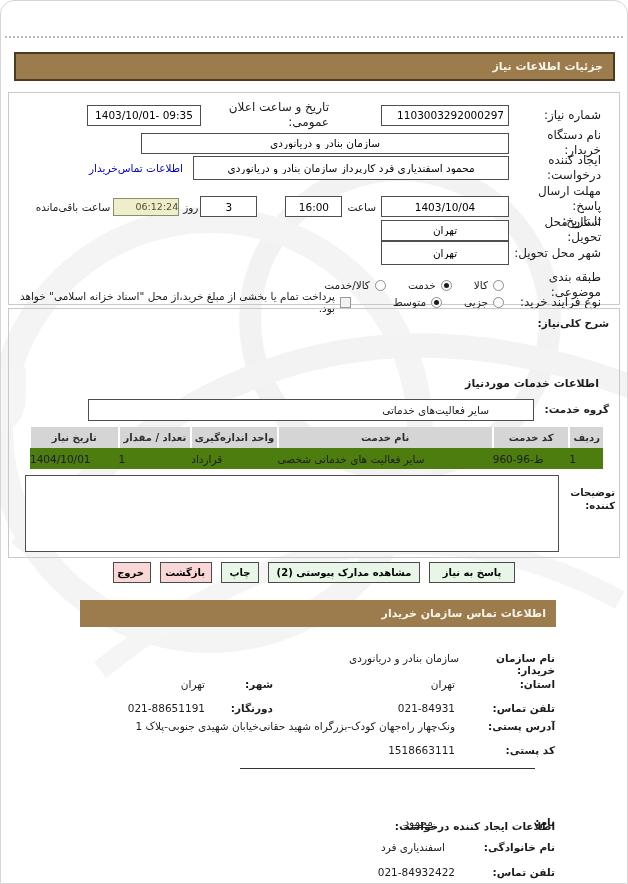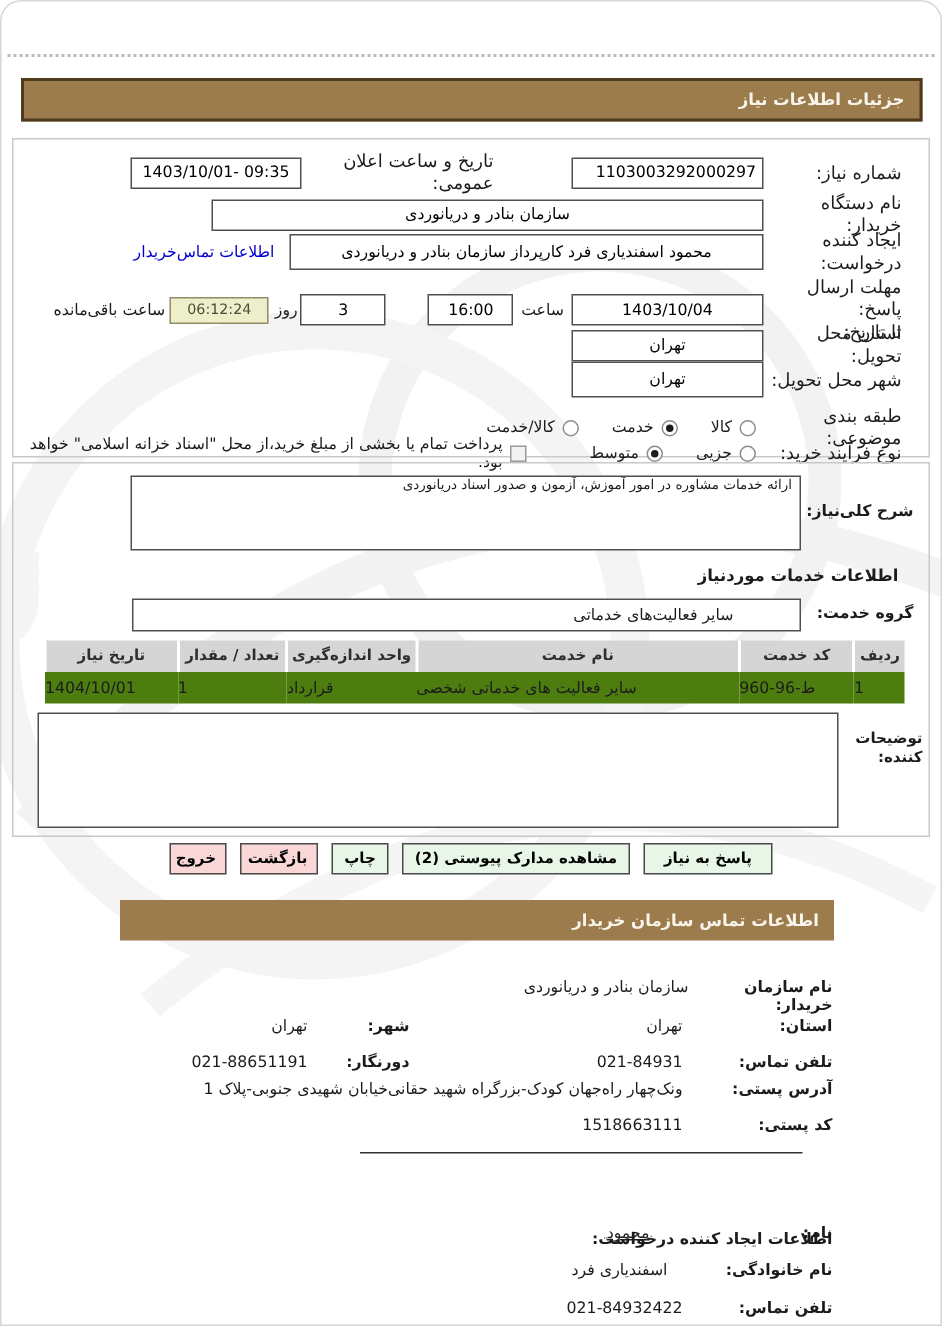--- a/index.html
+++ b/index.html
@@ -21,21 +21,21 @@
   .prow { position:absolute; right:18px; left:6px; display:flex; align-items:center; z-index:2; }
   .plabel { width:92px; flex:none; font-size:12px; line-height:1.25; }
   .ibox { border:1px solid #4f4f4f; background:#fff; height:21px; font:inherit; font-size:10.5px; padding:0 4px; flex:none; }
   .center { text-align:center; }
   .ltr { direction:ltr; }
   .link { color:#0000d0; font-size:10.5px; margin-right:10px; cursor:pointer; white-space:nowrap; }
   .radio { width:11px; height:11px; border-radius:50%; border:1px solid #8c8c8c; background:#fdfdfd; display:inline-block; flex:none; margin-left:5px; position:relative; }
   .radio.checked::after { content:""; position:absolute; inset:2px; border-radius:50%; background:#1b1b1b; }
   .opt { margin-left:22px; font-size:10.5px; }
   .chk { width:11px; height:11px; border:1px solid #9a9a9a; background:#f2f2f2; display:inline-block; flex:none; margin:0 20px 0 5px; }
-  .countdown { width:66px; height:18px; background:#eeeeca; border:1px solid #8d8d68; color:#4c4c38; font-size:9.5px; line-height:15px; text-align:center; flex:none; }
+  .countdown { width:66px; height:18px; background:#eeeeca; border:1px solid #8d8d68; color:#4c4c38; font-size:9.5px; line-height:15px; text-align:right; flex:none; }
   .blabel { font-weight:bold; font-size:10.5px; }
   .descbox { border:1px solid #4f4f4f; background:#fff; width:447px; height:50px; font-size:9px; padding:1px 5px; overflow:hidden; }
   .groupbox { border:1px solid #4f4f4f; background:#fff; width:446px; height:22px; font-size:10.5px; line-height:20px; text-align:right; padding-right:44px; }
   .notesbox { border:1px solid #4f4f4f; background:#fff; width:534px; height:77px; }
   table.svc { position:absolute; top:118px; right:16px; left:20px; border-collapse:collapse; table-layout:fixed; z-index:2; }
   table.svc th { background:#d5d5d5; color:#2e2e2e; font-size:10px; font-weight:bold; height:21px; border-left:2px solid #fff; }
   table.svc td { background:#4d7c0f; font-size:10.5px; height:21px; text-align:left; }
   .btnrow { position:absolute; top:562px; left:0; right:0; display:flex; justify-content:center; gap:9px; z-index:2; }
   .btn { height:21px; border:1px solid #4a4a4a; font-family:inherit; font-size:10px; line-height:17px; text-align:center; padding:0 6px; cursor:pointer; flex:none;font-weight:bold; }
   .btn.green { background:#e7f6e7; }
@@ -132,23 +132,20 @@
     <span class="chk"></span>
     <span style="font-size:10.5px;">پرداخت تمام یا بخشی از مبلغ خرید،از محل "اسناد خزانه اسلامی" خواهد بود.</span>
   </div>
 
 </div>
 
 <div class="panel panel2">
 
   <div class="prow" style="top:8px; right:10px;">
     <span class="plabel blabel" style="width:75px;">شرح کلی‌نیاز:</span>
-    <div class="descbox">
-      <span>ارائه خدمات مشاوره در امور آموزش، آزمون و صدور اسناد دریانوردی</span>
-    </div>
   </div>
 
   <div style="position:absolute; top:68px; right:20px; font-weight:bold; font-size:11px; z-index:2;">اطلاعات خدمات موردنیاز</div>
 
   <div class="prow" style="top:90px; right:10px;">
     <span class="plabel blabel" style="width:75px;">گروه خدمت:</span>
     <div class="groupbox">
       <span>سایر فعالیت‌های خدماتی</span>
     </div>
   </div>

